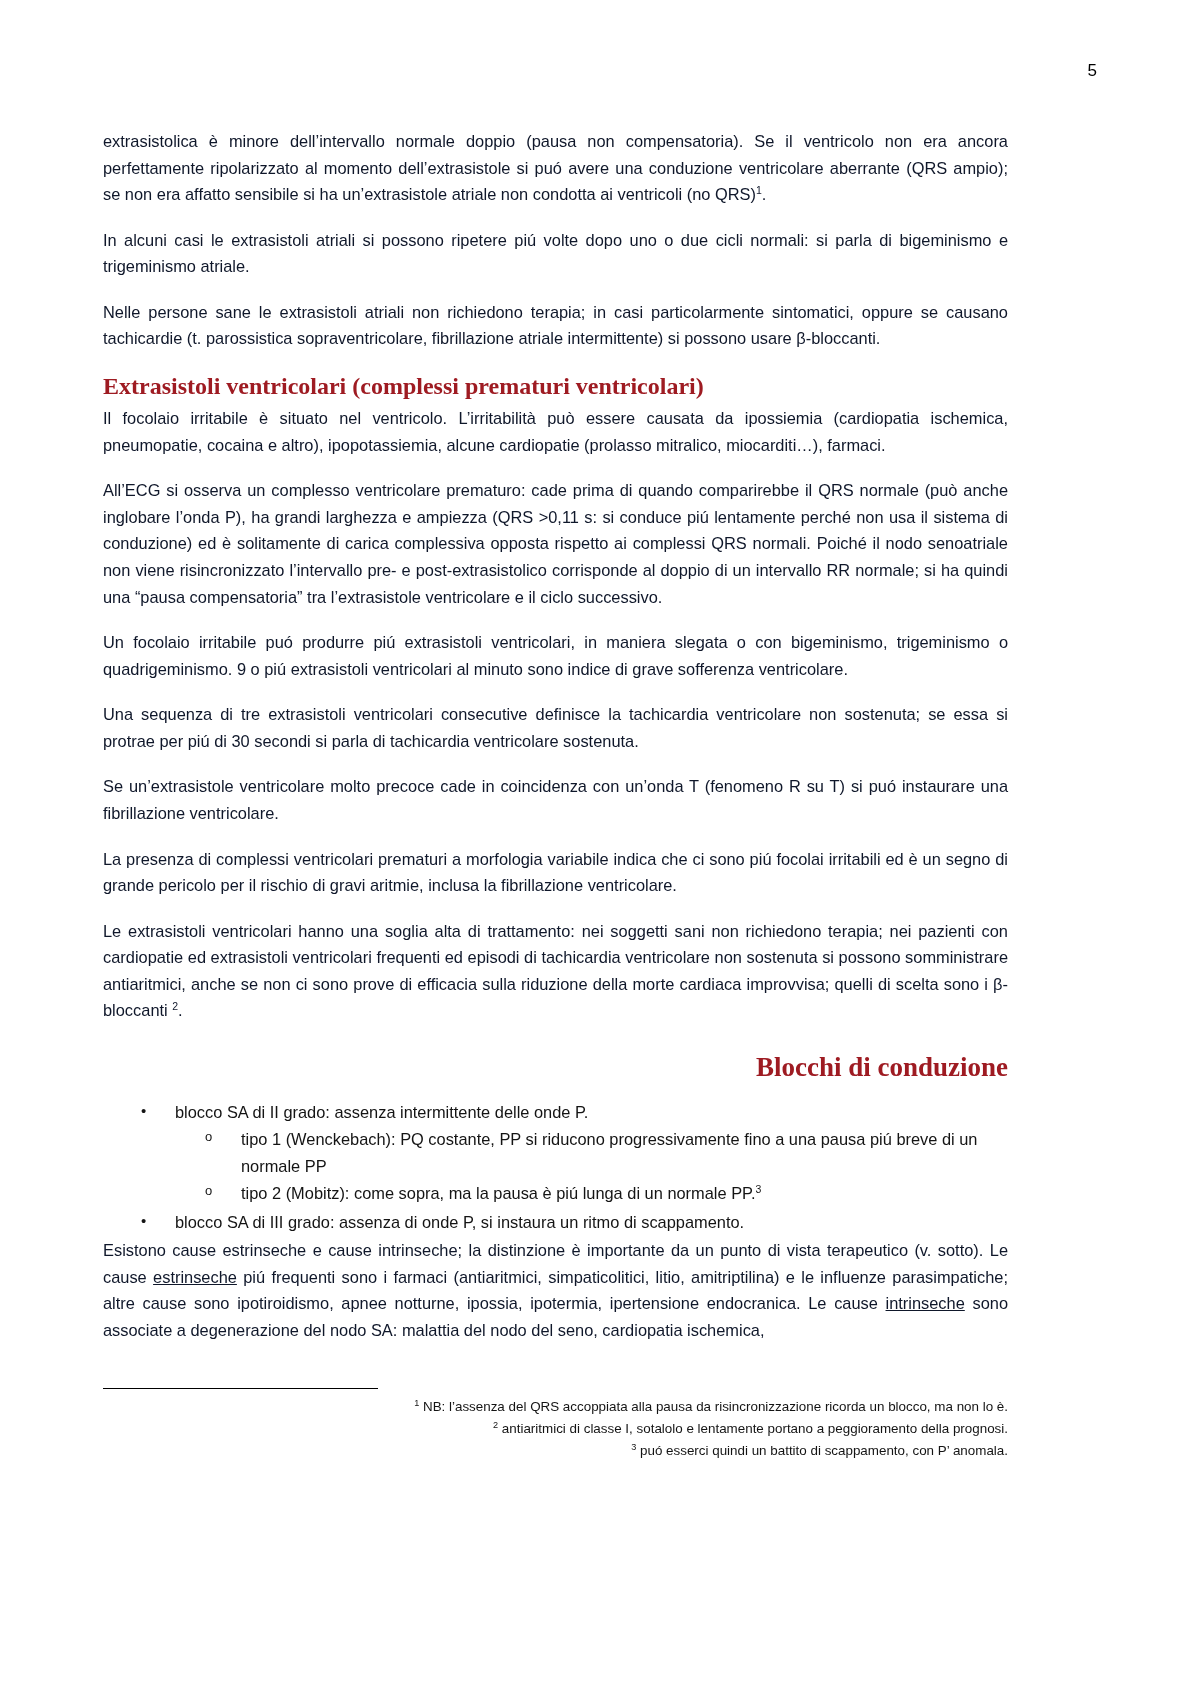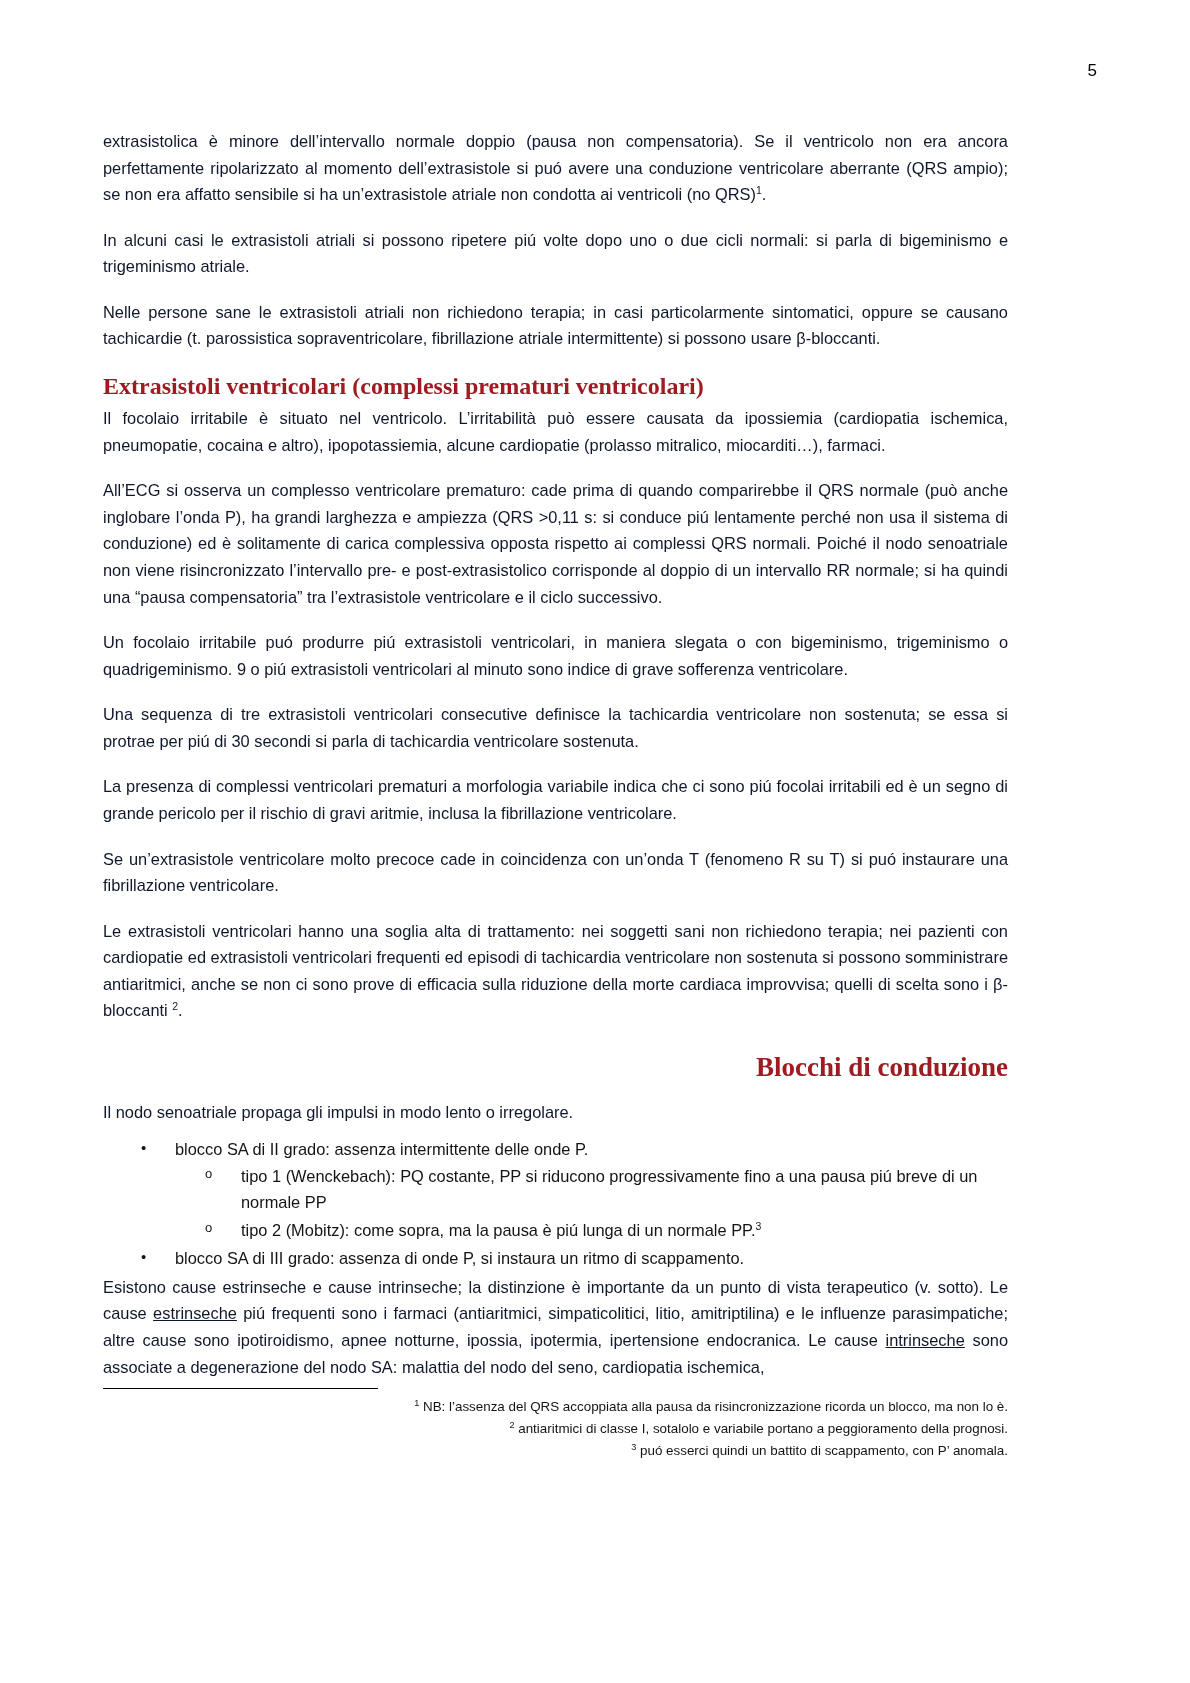--- a/index.html
+++ b/index.html
@@ -161,30 +161,29 @@
     <h2 class="sub">Extrasistoli ventricolari (complessi prematuri ventricolari)</h2>
 
     <p class="body">Il focolaio irritabile è situato nel ventricolo. L’irritabilità può essere causata da ipossiemia (cardiopatia ischemica, pneumopatie, cocaina e altro), ipopotassiemia, alcune cardiopatie (prolasso mitralico, miocarditi…), farmaci.</p>
 
     <p class="body">All’ECG si osserva un complesso ventricolare prematuro: cade prima di quando comparirebbe il QRS normale (può anche inglobare l’onda P), ha grandi larghezza e ampiezza (QRS &gt;0,11 s: si conduce piú lentamente perché non usa il sistema di conduzione) ed è solitamente di carica complessiva opposta rispetto ai complessi QRS normali. Poiché il nodo senoatriale non viene risincronizzato l’intervallo pre- e post-extrasistolico corrisponde al doppio di un intervallo RR normale; si ha quindi una “pausa compensatoria” tra l’extrasistole ventricolare e il ciclo successivo.</p>
 
     <p class="body">Un focolaio irritabile puó produrre piú extrasistoli ventricolari, in maniera slegata o con bigeminismo, trigeminismo o quadrigeminismo. 9 o piú extrasistoli ventricolari al minuto sono indice di grave sofferenza ventricolare.</p>
 
     <p class="body">Una sequenza di tre extrasistoli ventricolari consecutive definisce la tachicardia ventricolare non sostenuta; se essa si protrae per piú di 30 secondi si parla di tachicardia ventricolare sostenuta.</p>
 
+    <p class="body">Se un’extrasistole ventricolare molto precoce cade in coincidenza con un’onda T (fenomeno R su T) si puó instaurare una fibrillazione ventricolare.</p>
+
     <p class="body">La presenza di complessi ventricolari prematuri a morfologia variabile indica che ci sono piú focolai irritabili ed è un segno di grande pericolo per il rischio di gravi aritmie, inclusa la fibrillazione ventricolare.</p>
 
-    <p class="body">Se un’extrasistole ventricolare molto precoce cade in coincidenza con un’onda T (fenomeno R su T) si puó instaurare una fibrillazione ventricolare.</p>
-
     <p class="body"><span>Le extrasistoli ventricolari hanno una soglia alta di trattamento: nei soggetti sani non richiedono terapia; nei pazienti con cardiopatie ed extrasistoli ventricolari frequenti ed episodi di tachicardia ventricolare non sostenuta si possono somministrare antiaritmici, anche se non ci sono prove di efficacia sulla riduzione della morte cardiaca improvvisa; quelli di scelta sono i β-bloccanti </span><sup>2</sup><span>.</span></p>
 
     <h1 class="sec">Blocchi di conduzione</h1>
 
 
-    <p class="body tight nojust">Il nodo senoatriale propaga gli impulsi in modo lento o irregolare.</p>
 
     <ul class="lvl1">
       <li>
         <span class="marker">•</span>
         <span>blocco SA di II grado: assenza intermittente delle onde P.</span>
         <ul class="lvl2">
           <li>
             <span class="marker-o">o</span>
             <span>tipo 1 (Wenckebach): PQ costante, PP si riducono progressivamente fino a una pausa piú breve di un normale PP</span>
           </li>
@@ -200,17 +199,17 @@
       </li>
     </ul>
 
     <p class="body after-list"><span>Esistono cause estrinseche e cause intrinseche; la distinzione è importante da un punto di vista terapeutico (v. sotto). Le cause </span><u class="ul">estrinseche</u><span> piú frequenti sono i farmaci (antiaritmici, simpaticolitici, litio, amitriptilina) e le influenze parasimpatiche; altre cause sono ipotiroidismo, apnee notturne, ipossia, ipotermia, ipertensione endocranica. Le cause </span><u class="ul">intrinseche</u><span> sono associate a degenerazione del nodo SA: malattia del nodo del seno, cardiopatia ischemica,</span></p>
 
   </div>
 
   <div class="footnotes">
     <div class="fn-rule"></div>
     <p class="fn"><sup>1</sup><span> NB: l’assenza del QRS accoppiata alla pausa da risincronizzazione ricorda un blocco, ma non lo è.</span></p>
-    <p class="fn"><sup>2</sup><span> antiaritmici di classe I, sotalolo e variabile portano a peggioramento della prognosi.</span></p>
+    <p class="fn"><sup>2</sup><span> antiaritmici di classe I, sotalolo e lentamente portano a peggioramento della prognosi.</span></p>
     <p class="fn"><sup>3</sup><span> puó esserci quindi un battito di scappamento, con P’ anomala.</span></p>
   </div>
 
 </div>
 
 </body></html>

